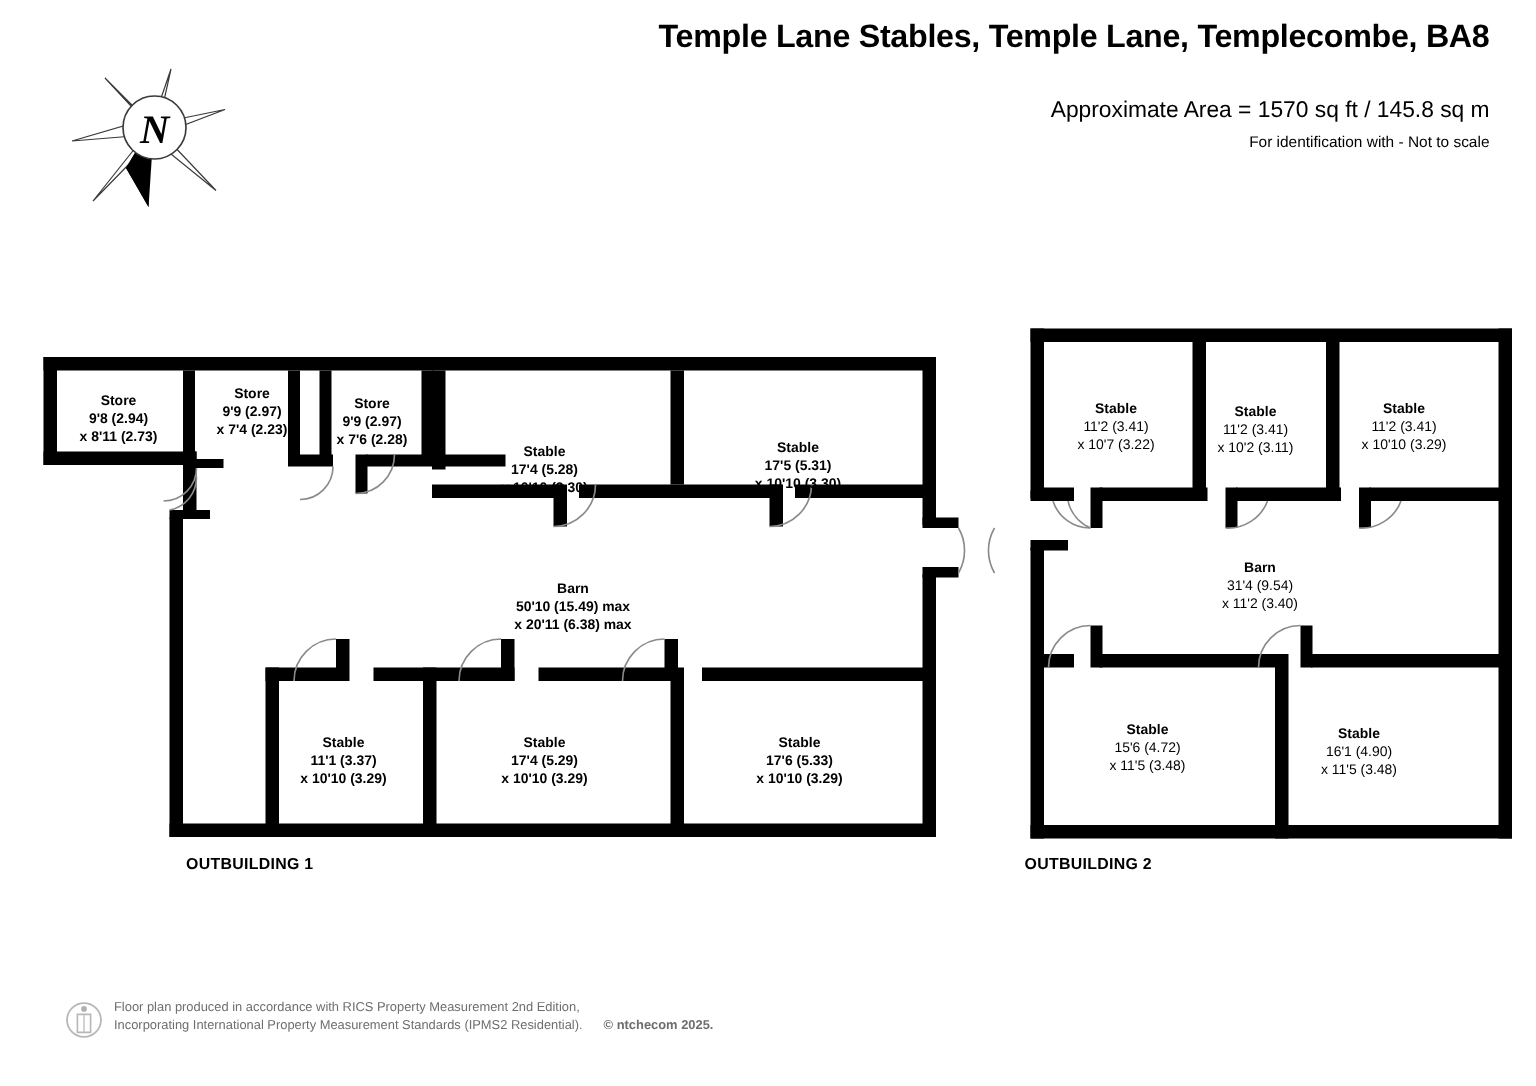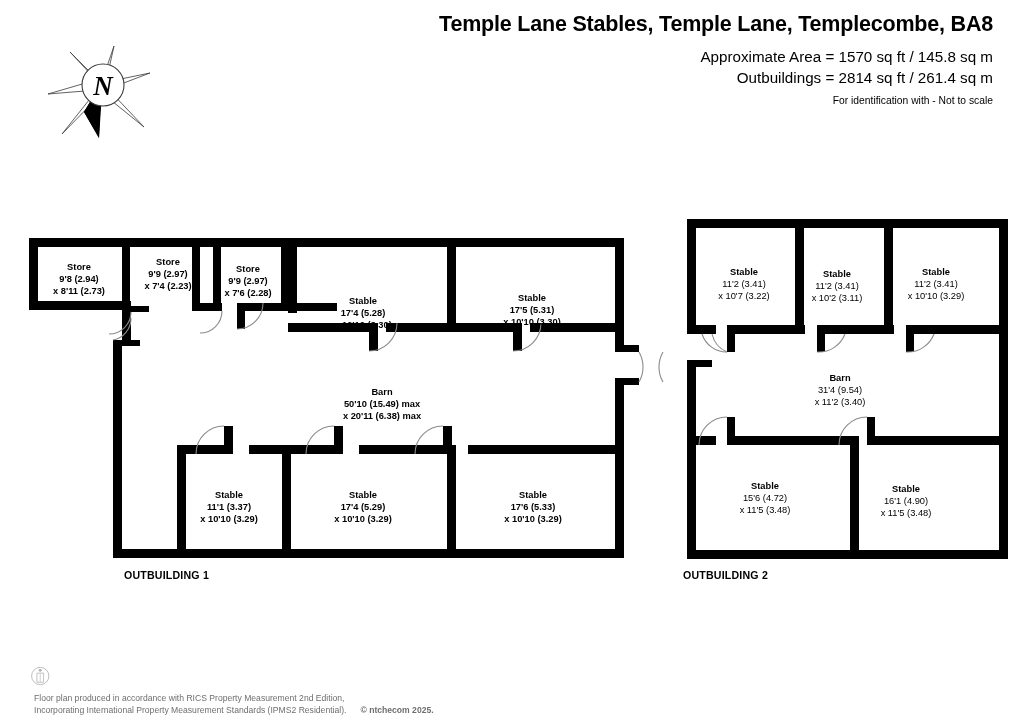--- a/index.html
+++ b/index.html
@@ -29,21 +29,21 @@
     padding-right: 16px;
     font-size: 21.5px;
     font-weight: bold;
     letter-spacing: -0.2px;
     line-height: 1.15;
     white-space: nowrap;
   }
   #areas {
     text-align: right;
     padding-right: 16px;
-    margin-top: 9px;
+    margin-top: 26px;
   }
   #areas div {
     font-size: 15.2px;
     line-height: 1.42;
     white-space: nowrap;
   }
   #disclaimer {
     text-align: right;
     padding-right: 16px;
     margin-top: 6px;
@@ -66,26 +66,25 @@
     position: absolute;
     left: 0;
     top: 200px;
     width: 1024px;
     height: 400px;
   }
 
   
   #footer {
     position: absolute;
-    left: 28px;
+    left: 44px;
     top: 662px;
     width: 600px;
     display: flex;
     align-items: flex-start;
-    flex-direction: column;
   }
   #footer-icon {
     width: 26px;
     height: 34px;
     flex: 0 0 26px;
     margin-top: 1px;
   }
   #footer-text {
     margin-left: 6px;
     padding-top: 3px;
@@ -112,21 +111,20 @@
     letter-spacing: 0.2px;
   }
 </style>
 </head>
 <body>
 
 <div id="header">
   <div id="title">Temple Lane Stables, Temple Lane, Templecombe, BA8</div>
   <div id="areas">
     <div>Approximate Area = 1570 sq ft / 145.8 sq m</div>
-    <div>Outbuildings = 2814 sq ft / 261.4 sq m</div>
   </div>
   <div id="disclaimer">For identification with - Not to scale</div>
 </div>
 
 <svg id="compass" viewBox="0 0 122 104">
 
   <g fill="#ffffff" stroke="#3a3a3a" stroke-width="0.8">
     <polygon points="61,46 74,8 66,44"></polygon>
     <polygon points="61,46 66,44 110,35 68,51"></polygon>
     <polygon points="61,46 68,51 104,89 62,55"></polygon>

